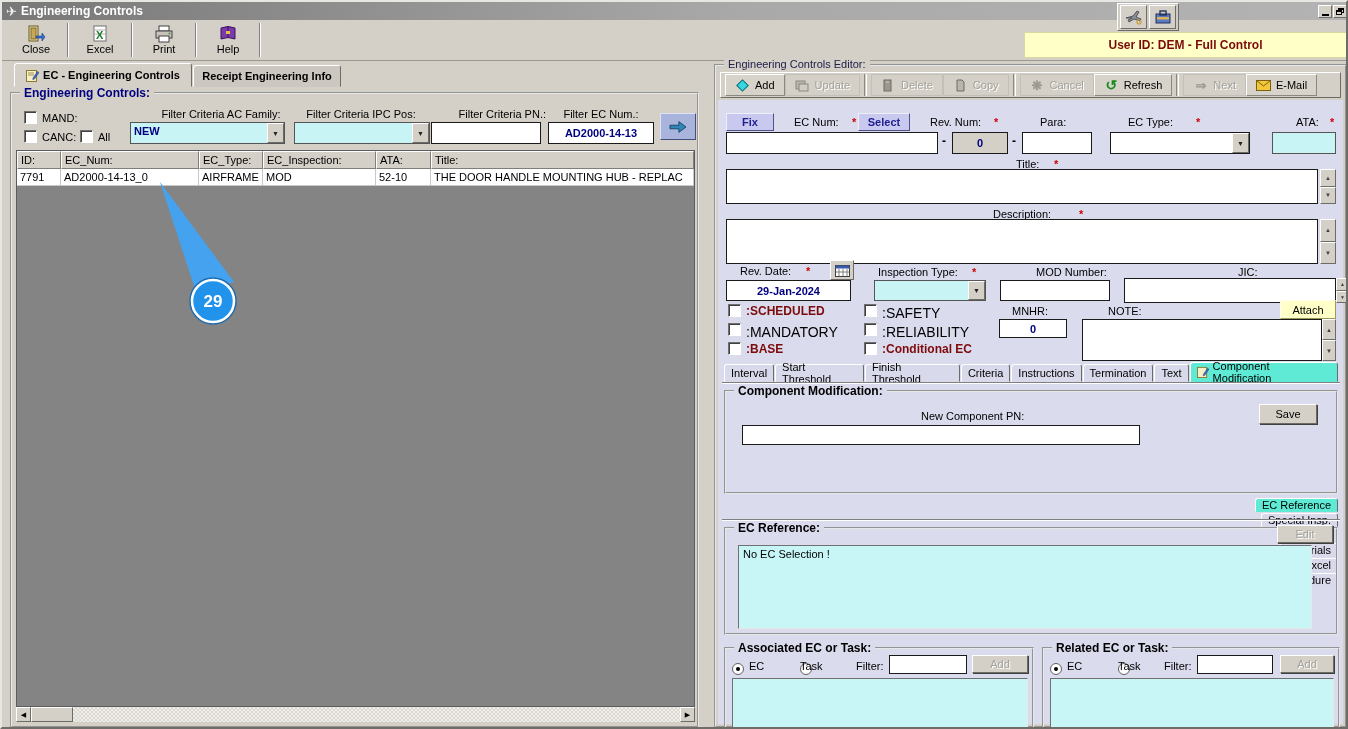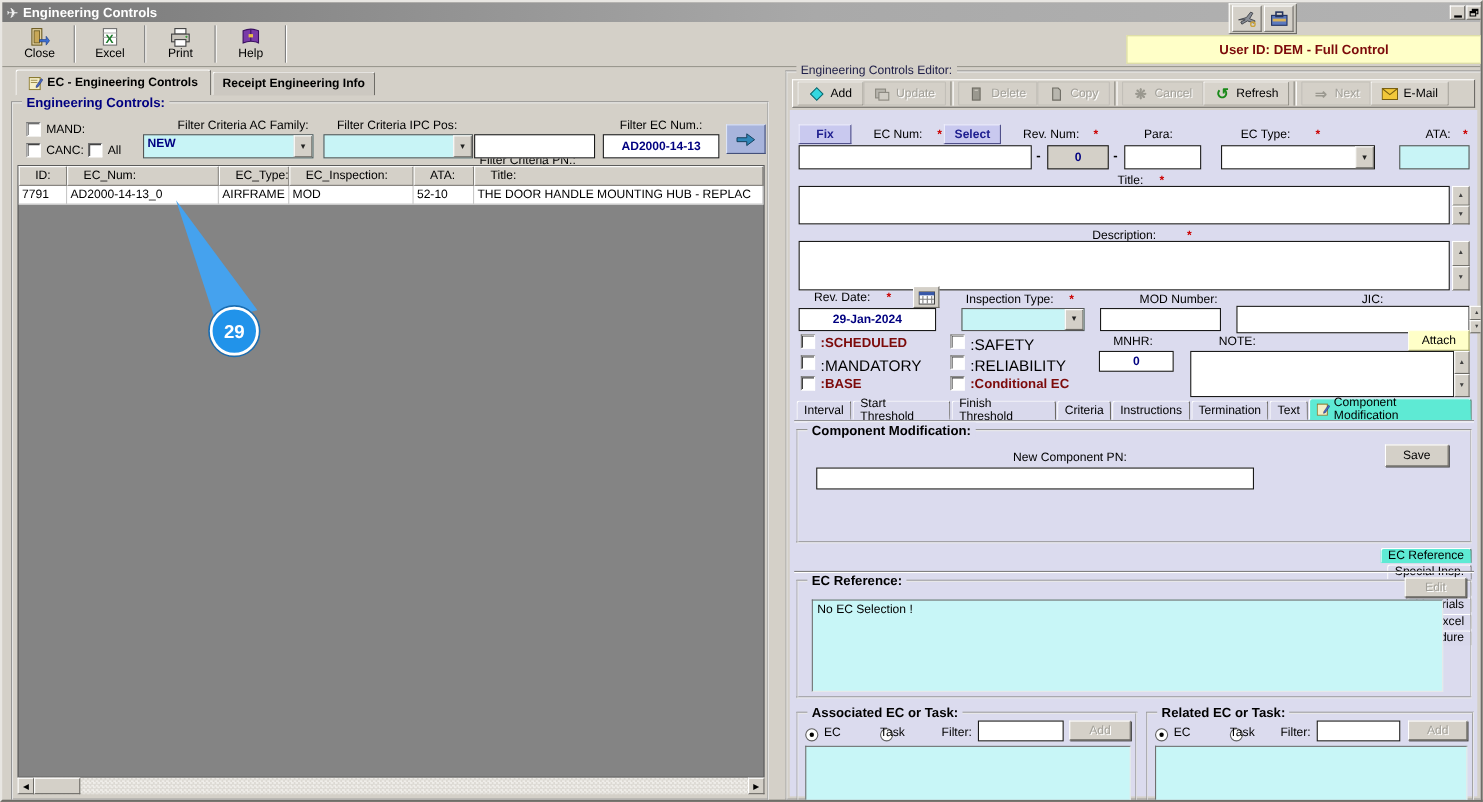--- a/index.html
+++ b/index.html
@@ -36,21 +36,21 @@
   .winbtn { width:14px; height:13px; font-size:9px; line-height:10px; text-align:center; }
   
   .tool-big { display:flex; flex-direction:column; align-items:center; justify-content:center; width:56px; height:38px; font-size:11px; color:#000; }
   .tsep-v { width:2px; height:34px; border-left:1px solid #808080; border-right:1px solid #fff; margin:0 3px; }
   
   .tab { display:flex; align-items:center; justify-content:center; gap:4px; font-size:11px; font-weight:bold;
          background:#d4d0c8; border:1px solid; border-color:#fff #6d6b66 transparent #fff; border-radius:3px 3px 0 0; }
   .tab.inactive { background:#ccc8c1; }
   
   .ghead { display:flex; background:#d4d0c8; }
-  .ghead .hc { border:1px solid; border-color:#fff #807e79 #807e79 #fff; padding:2px 14px; font-size:11px; }
+  .ghead .hc { border:1px solid; border-color:#fff #807e79 #807e79 #fff; padding:2px 3px; font-size:11px; }
   .grow { display:flex; background:#fff; }
   .grow .gc { border-right:1px solid #c8c8c8; border-bottom:1px solid #c8c8c8; padding:2px 3px; font-size:11px; white-space:nowrap; overflow:hidden; }
   .col0{width:44px}.col1{width:138px}.col2{width:64px}.col3{width:113px}.col4{width:55px}.col5{flex:1}
   
   .hscroll { display:flex; height:15px; }
   .sb-btn { width:15px; height:15px; font-size:7px; display:flex; align-items:center; justify-content:center; }
   .sb-track { flex:1; background:repeating-conic-gradient(#efede9 0 25%, #dcd9d3 0 50%) 0 0/4px 4px; position:relative; }
   .sb-thumb { position:absolute; left:0; top:0; width:42px; height:15px; }
   
   .etb { display:flex; align-items:center; height:26px; padding:0 4px; background:#d4d0c8;
@@ -179,21 +179,21 @@
       <div class="val navyval">NEW</div>
       <div class="dd-btn">▼</div>
     </div>
 
     <span class="abs lbl" style="left:282px;top:14px;width:134px;text-align:center;">Filter Criteria IPC Pos:</span>
     <div class="abs tb tb-cyan dd" style="left:282px;top:28px;width:136px;height:22px;">
       <div class="val"></div>
       <div class="dd-btn">▼</div>
     </div>
 
-    <span class="abs lbl" style="left:424px;top:14px;width:110px;text-align:left;margin-top:32px;">Filter Criteria PN.:</span>
+    <span class="abs lbl" style="left:424px;top:14px;width:110px;text-align:right;">Filter Criteria PN.:</span>
     <div class="abs tb" style="left:419px;top:28px;width:110px;height:22px;">
       <span></span>
     </div>
 
     <span class="abs lbl" style="left:536px;top:14px;width:106px;text-align:center;">Filter EC Num.:</span>
     <div class="abs tb" style="left:536px;top:28px;width:106px;height:22px;display:flex;align-items:center;justify-content:center;">
       <span class="navyval" style="font-size:11px;">AD2000-14-13</span>
     </div>
 
     <div class="abs" style="left:648px;top:19px;width:36px;height:27px;background:#a8b4dc;border:1px solid;border-color:#dde4f6 #44507a #44507a #dde4f6;display:flex;align-items:center;justify-content:center;">

